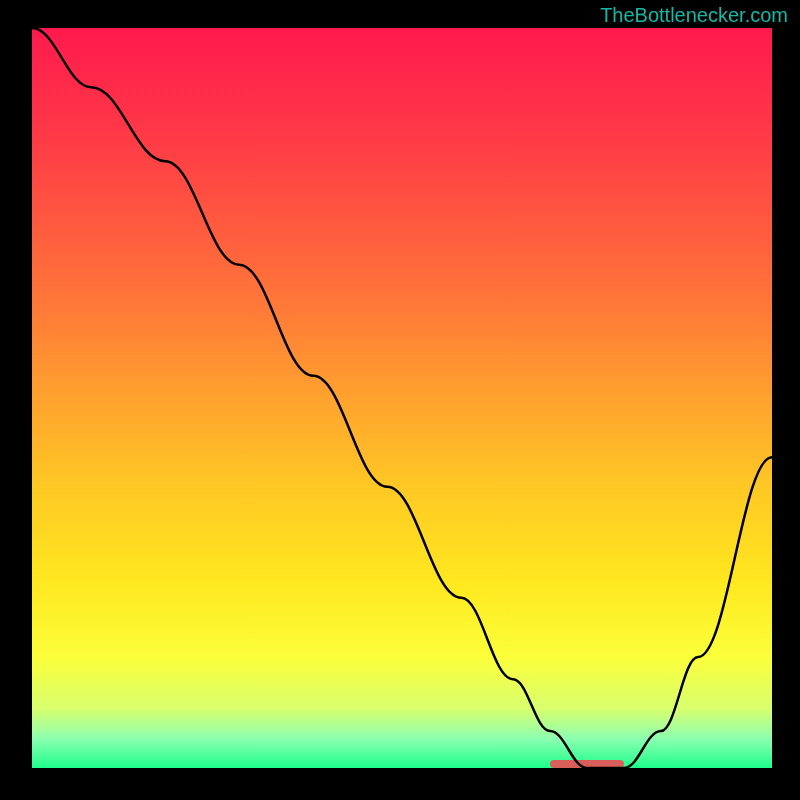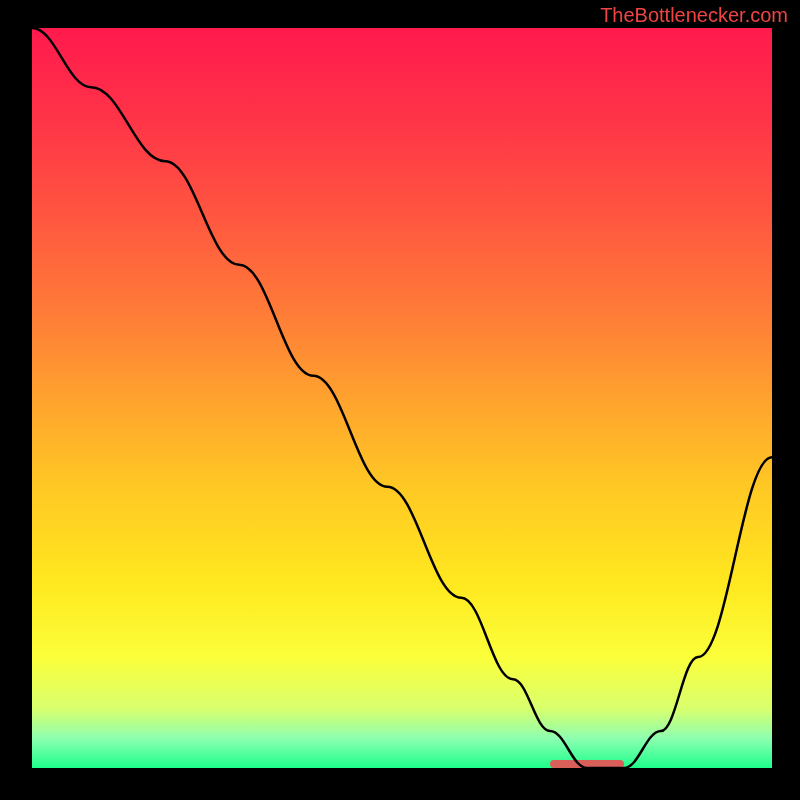--- a/index.html
+++ b/index.html
@@ -8,21 +8,21 @@
     width: 800px;
     height: 800px;
     background: #000;
     position: relative;
     font-family: Arial, sans-serif;
   }
   .watermark {
     position: absolute;
     top: 4px;
     right: 12px;
-    color: #ef4444;
+    color: #14b8a6;
     font-size: 20px;
     font-weight: 500;
     z-index: 10;
   }
   .plot-area {
     position: absolute;
     left: 32px;
     top: 28px;
     width: 740px;
     height: 740px;

